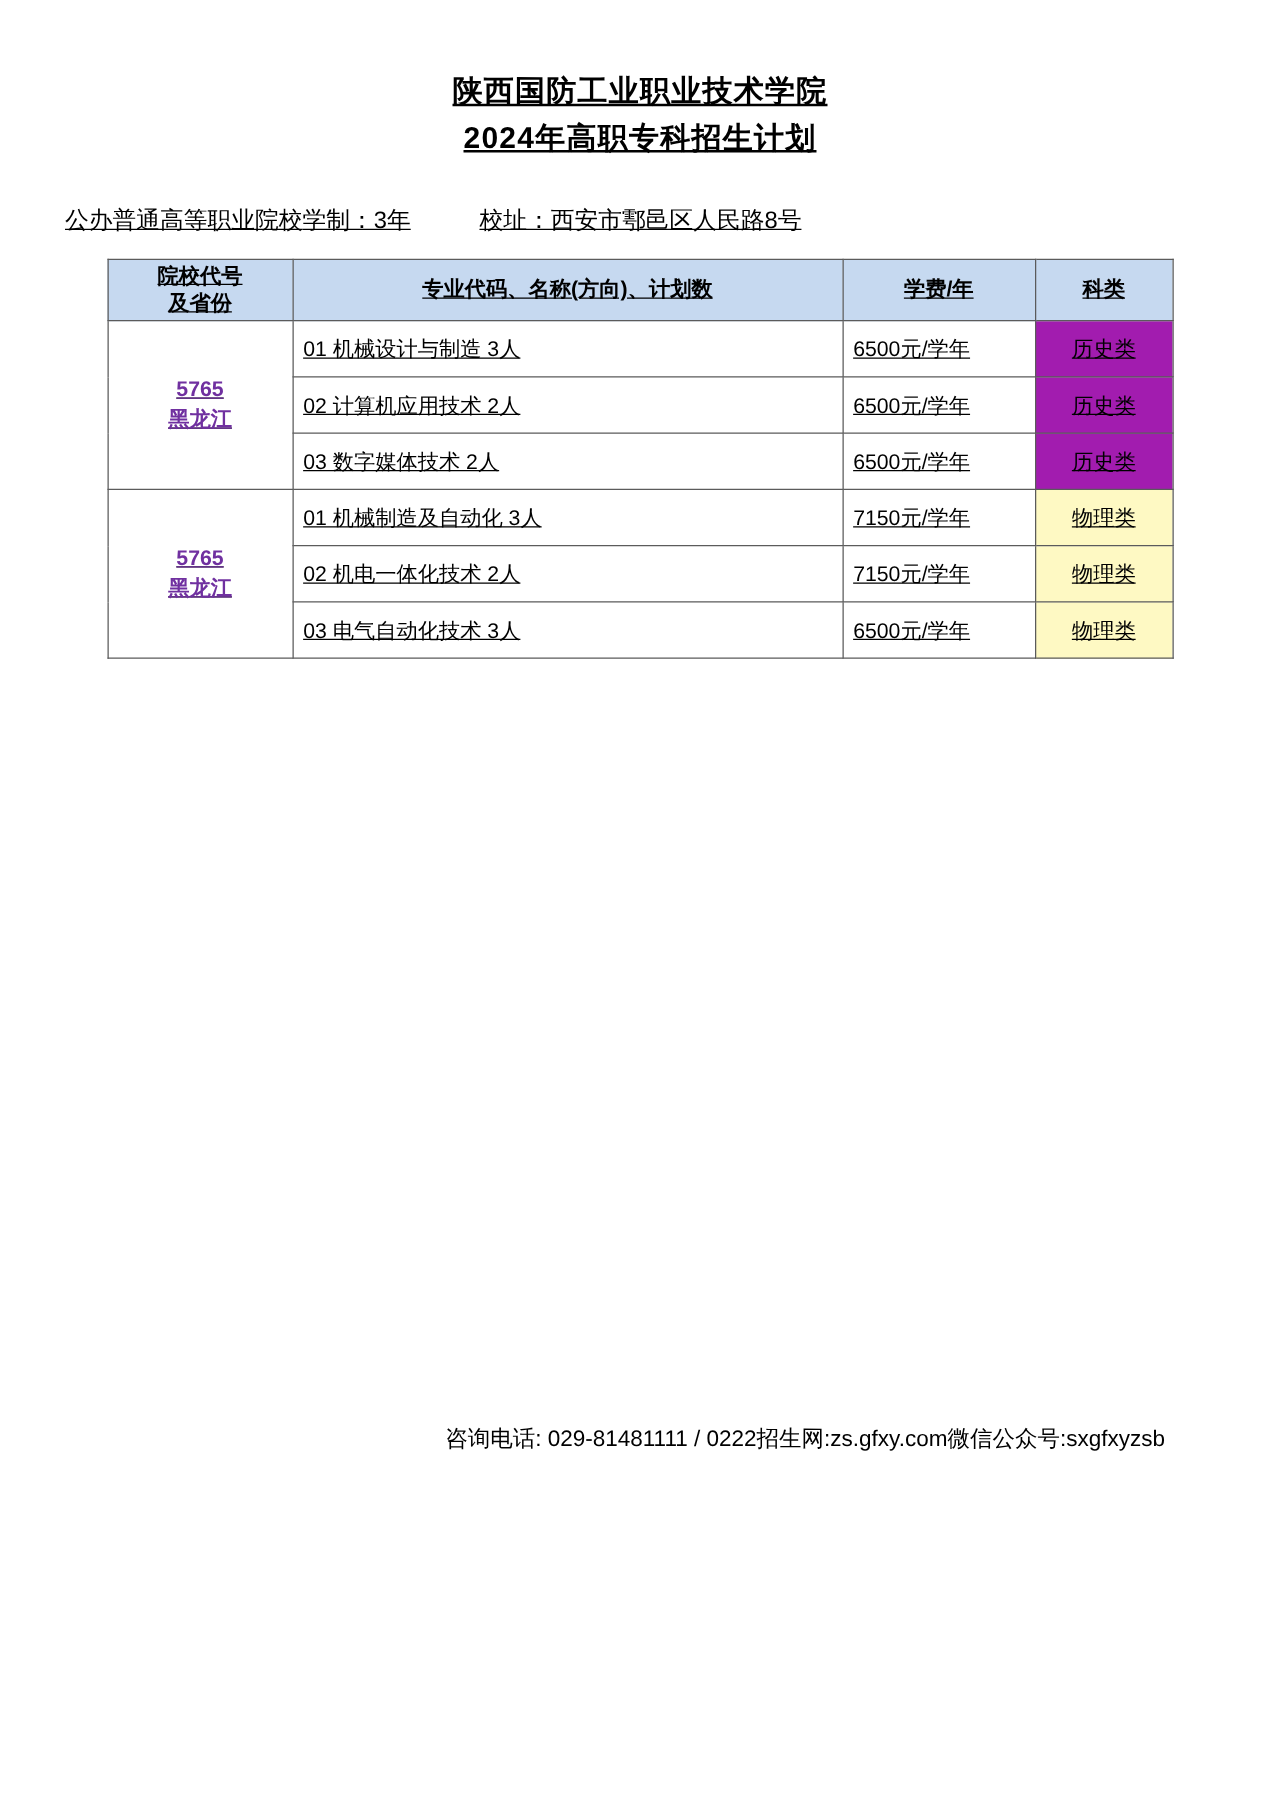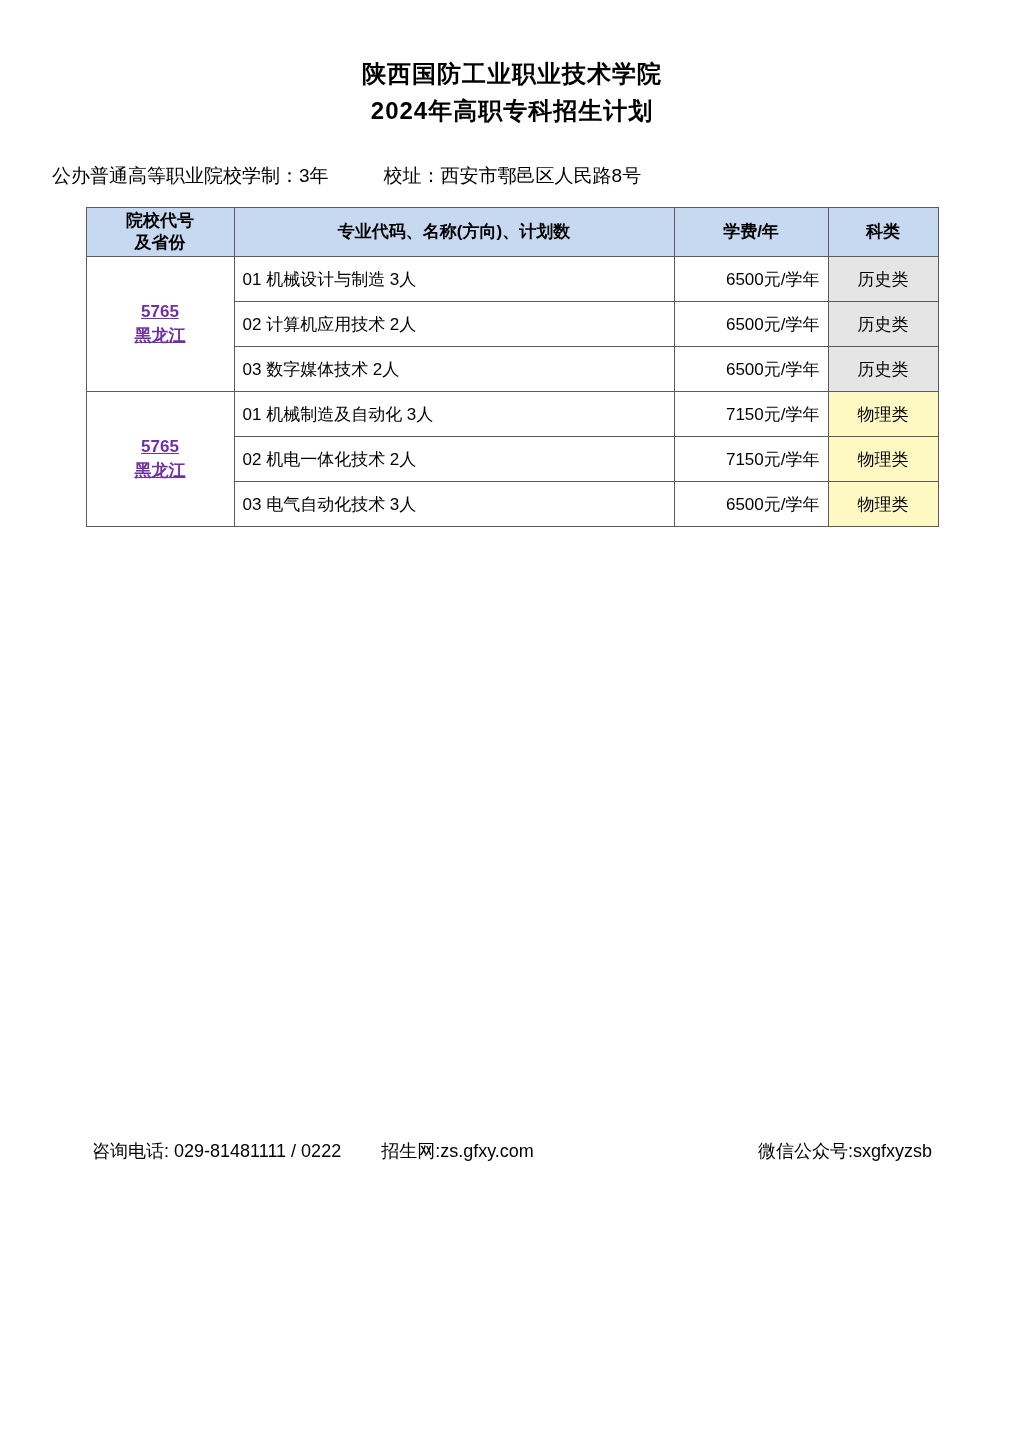--- a/index.html
+++ b/index.html
@@ -12,20 +12,21 @@
     height: 1447px;
     font-family: "Liberation Sans", "DejaVu Sans", sans-serif;
     color: #000000;
     position: relative;
   }
   .page {
     position: relative;
     width: 1024px;
     height: 1203px;
     box-sizing: border-box;
+    text-decoration: underline;
   }
   .title-block {
     text-align: center;
     padding-top: 55px;
   }
   .title-line {
     font-size: 24px;
     font-weight: bold;
     letter-spacing: 1px;
     line-height: 1.55;
@@ -78,45 +79,45 @@
   td.code-cell .code-prov {
     color: #7030a0;
     text-decoration: underline;
   }
   td.major-cell {
     text-align: left;
     height: 44px;
     font-size: 17px;
   }
   td.fee-cell {
-    text-align: right;
+    text-align: left;
     height: 44px;
     font-size: 17px;
   }
   td.kelei-cell {
     text-align: center;
     height: 44px;
     font-size: 17px;
   }
-  td.kelei-history { background: #e5e5e5; }
+  td.kelei-history { background: #a21caf; }
   td.kelei-physics { background: #fef9c3; }
 
   .footer {
     position: absolute;
     left: 0;
     right: 0;
     bottom: 40px;
     padding: 0 92px;
     display: flex;
-    justify-content: space-between;
+    justify-content: flex-end;
     font-size: 18px;
   }
   .footer .left-group { display: flex; }
   .footer .phone { white-space: nowrap; }
-  .footer .site { white-space: nowrap; margin-left: 40px; }
+  .footer .site { white-space: nowrap; }
   .footer .wechat { white-space: nowrap; }
 </style>
 </head>
 <body>
 
 <div class="page">
 
   <div class="title-block">
     <div class="title-line">陕西国防工业职业技术学院</div>
     <div class="title-line">2024年高职专科招生计划</div>

